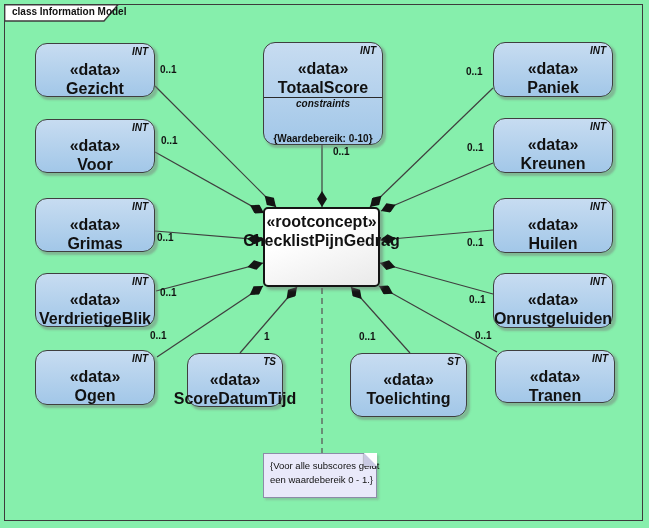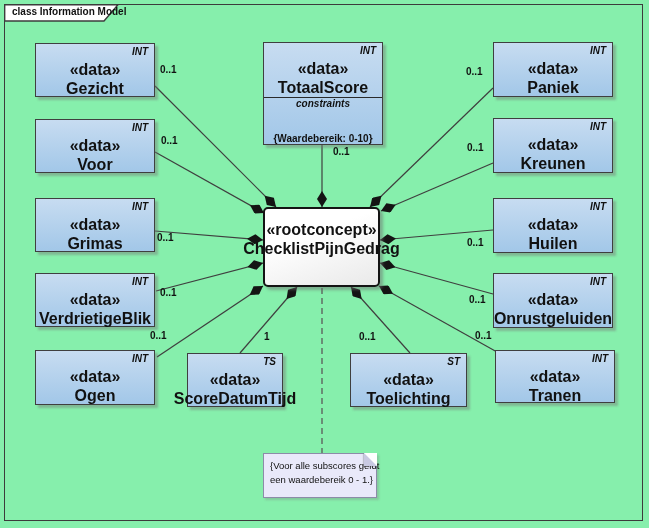--- a/index.html
+++ b/index.html
@@ -11,54 +11,54 @@
   #frame{position:absolute;left:4px;top:4px;width:637px;height:515px;border:1.5px solid #3c3c3c;background:transparent;}
   #frame-tab-title{position:absolute;left:12px;top:6px;font-size:10px;font-weight:700;z-index:4;white-space:nowrap;}
   
   svg#wires{position:absolute;left:0;top:0;width:649px;height:528px;z-index:1;}
   .assoc{stroke:var(--line,#3f3f3f);stroke-width:1.2;fill:none;}
   .notelink{stroke:#5a5a5a;stroke-width:1.3;stroke-dasharray:6 4;fill:none;}
   .tabshape{fill:#ffffff;stroke:#3c3c3c;stroke-width:1.4;}
   
   .ebox{
     position:absolute;z-index:2;box-sizing:border-box;
-    border:1.4px solid var(--box-border,#3f3f3f);border-radius:0;
+    border:1.4px solid var(--box-border,#3f3f3f);border-radius:12px;
     background:linear-gradient(180deg,var(--box-fill-top,#c7dcf1),var(--box-fill-bottom,#a2c7e8));
     box-shadow:2.5px 2.5px 2px rgba(120,120,120,.45);
     display:flex;flex-direction:column;align-items:center;
   }
   .etype{position:absolute;top:2px;right:6px;font-size:10px;font-style:italic;font-weight:600;}
   .stereo{margin-top:16px;font-size:16px;font-weight:700;line-height:1.2;}
   .bname{font-size:16px;font-weight:700;line-height:1.3;}
   
   .b0{left:35px;top:43px;width:120px;height:54px;}
   .b1{left:35px;top:119px;width:120px;height:54px;}
   .b2{left:35px;top:198px;width:120px;height:54px;}
   .b3{left:35px;top:273px;width:120px;height:54px;}
   .b4{left:35px;top:350px;width:120px;height:55px;}
   .b5{left:263px;top:42px;width:120px;height:103px;align-items:stretch;}
   .b6{left:187px;top:353px;width:96px;height:54px;}
-  .b7{left:350px;top:353px;width:117px;height:54px;align-items:center;}
+  .b7{left:350px;top:353px;width:117px;height:64px;align-items:center;}
   .b8{left:493px;top:42px;width:120px;height:55px;}
   .b9{left:493px;top:118px;width:120px;height:55px;}
   .b10{left:493px;top:198px;width:120px;height:55px;}
   .b11{left:493px;top:273px;width:120px;height:55px;}
   .b12{left:495px;top:350px;width:120px;height:53px;}
   
   .b5 .maincomp{height:54px;display:flex;flex-direction:column;align-items:center;}
   .b5 .constraints{border-top:1.2px solid #2a2a2a;flex:1;display:flex;flex-direction:column;align-items:center;justify-content:space-between;}
   .c-label{font-size:10px;font-style:italic;font-weight:600;}
   .c-val{font-size:10px;font-weight:600;margin-top:14px;}
   
   .center-box{
     position:absolute;z-index:2;box-sizing:border-box;left:263px;top:207px;width:117px;height:80px;
     border:2.8px solid var(--center-border,#141414);border-radius:5px;
     background:linear-gradient(160deg,#ffffff 35%,#e9e9e9);
     box-shadow:3px 3px 3px rgba(110,110,110,.5);
-    display:flex;flex-direction:column;align-items:center;padding-top:11px;
+    display:flex;flex-direction:column;align-items:center;padding-top:3px;
   }
   .center-box .stereo{margin-top:0;}
   
   .mult{position:absolute;z-index:3;font-size:10px;font-weight:700;white-space:nowrap;}
   .m0{left:160px;top:64px;}  .m1{left:161px;top:135px;} .m2{left:157px;top:232px;}
   .m3{left:160px;top:287px;} .m4{left:150px;top:330px;} .m5{left:333px;top:146px;}
   .m6{left:264px;top:331px;} .m7{left:359px;top:331px;} .m8{left:466px;top:66px;}
   .m9{left:467px;top:142px;} .m10{left:467px;top:237px;} .m11{left:469px;top:294px;}
   .m12{left:475px;top:330px;}
   

